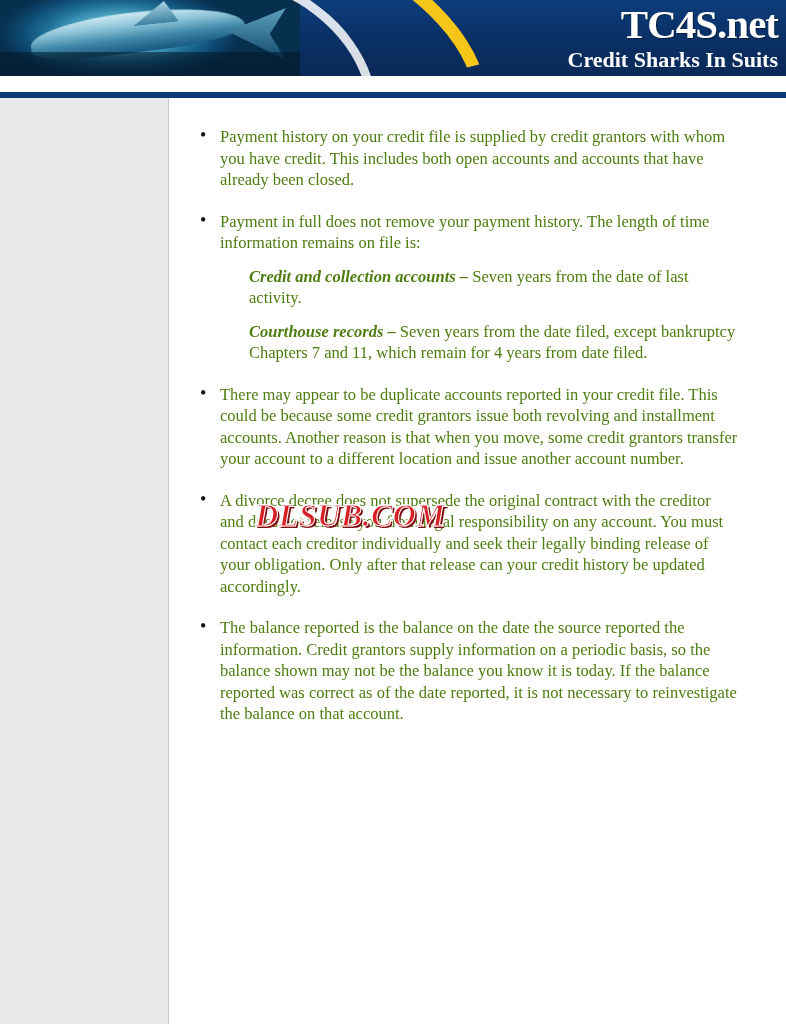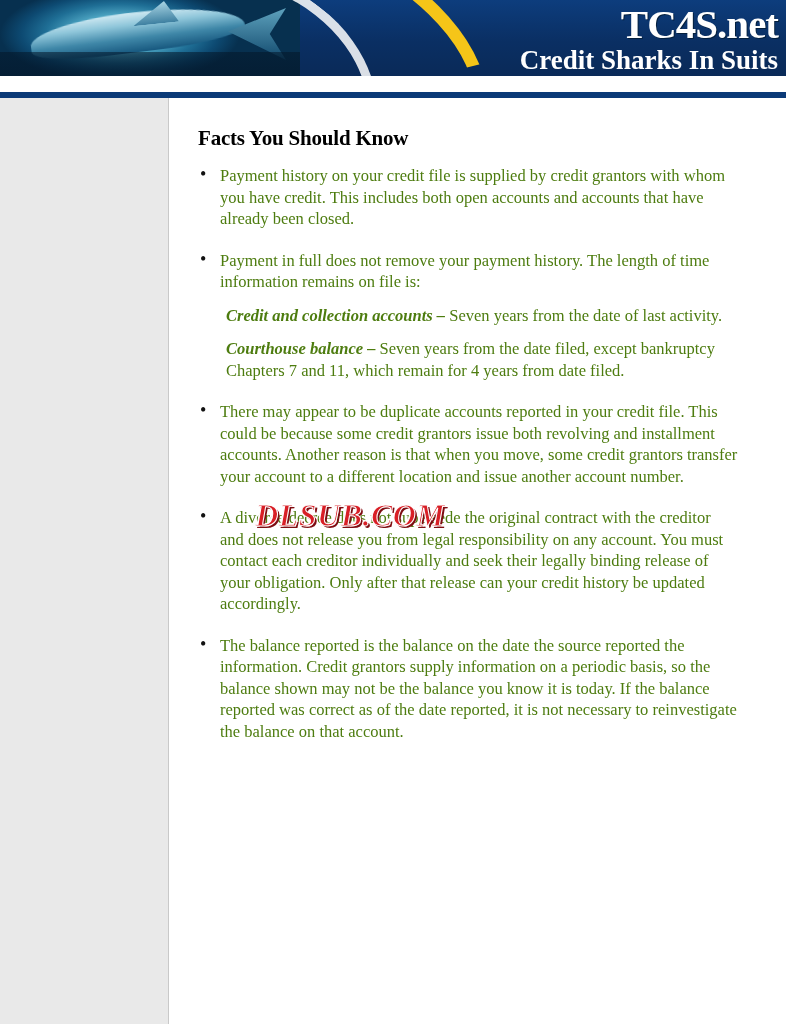--- a/index.html
+++ b/index.html
@@ -114,21 +114,21 @@
     font-weight: bold;
     font-size: 41px;
     line-height: 44px;
     letter-spacing: -1px;
     color: #ffffff;
     text-shadow: 1px 1px 0 #05203d;
   }
   .brand-sub {
     font-family: "Liberation Serif", serif;
     font-weight: bold;
-    font-size: 27px;
+    font-size: 22px;
     line-height: 26px;
     color: #ffffff;
     margin-top: 1px;
   }
   .header-rule-yellow {
     position: absolute;
     left: 0;
     top: 88px;
     width: 786px;
     height: 4px;
@@ -197,20 +197,21 @@
     font-size: 18px;
     color: #111111;
   }
   .sub-para {
     margin-top: 12px;
     margin-bottom: 2px;
     padding-left: 6px;
     font-family: "Liberation Serif", serif;
     font-size: 16.5px;
     line-height: 21.5px;
+    margin-left: 23px;
   }
   .sub-term {
     font-weight: bold;
     font-style: italic;
   }
 
   
   .watermark {
     position: absolute;
     left: 258px;
@@ -266,35 +267,34 @@
   </div>
 
   <div class="header-rule-yellow"></div>
 </div>
 <div class="header-rule-blue"></div>
 
 <div class="page-body">
   <div class="left-rail"></div>
 
   <div class="content">
-    <h1 class="section-title">Facts You Should Know</h1>
 
     <ul class="facts">
       <li>
         <span>Payment history on your credit file is supplied by credit grantors with whom you have credit. This includes both open accounts and accounts that have already been closed.</span>
       </li>
 
       <li>
         <span>Payment in full does not remove your payment history. The length of time information remains on file is:</span>
         <div class="sub-para">
           <span class="sub-term">Credit and collection accounts –</span>
           <span>Seven years from the date of last activity.</span>
         </div>
         <div class="sub-para">
-          <span class="sub-term">Courthouse balance –</span>
+          <span class="sub-term">Courthouse records –</span>
           <span>Seven years from the date filed, except bankruptcy Chapters 7 and 11, which remain for 4 years from date filed.</span>
         </div>
       </li>
 
       <li>
         <span>There may appear to be duplicate accounts reported in your credit file. This could be because some credit grantors issue both revolving and installment accounts. Another reason is that when you move, some credit grantors transfer your account to a different location and issue another account number.</span>
       </li>
 
       <li>
         <span>A divorce decree does not supersede the original contract with the creditor and does not release you from legal responsibility on any account. You must contact each creditor individually and seek their legally binding release of your obligation. Only after that release can your credit history be updated accordingly.</span>

